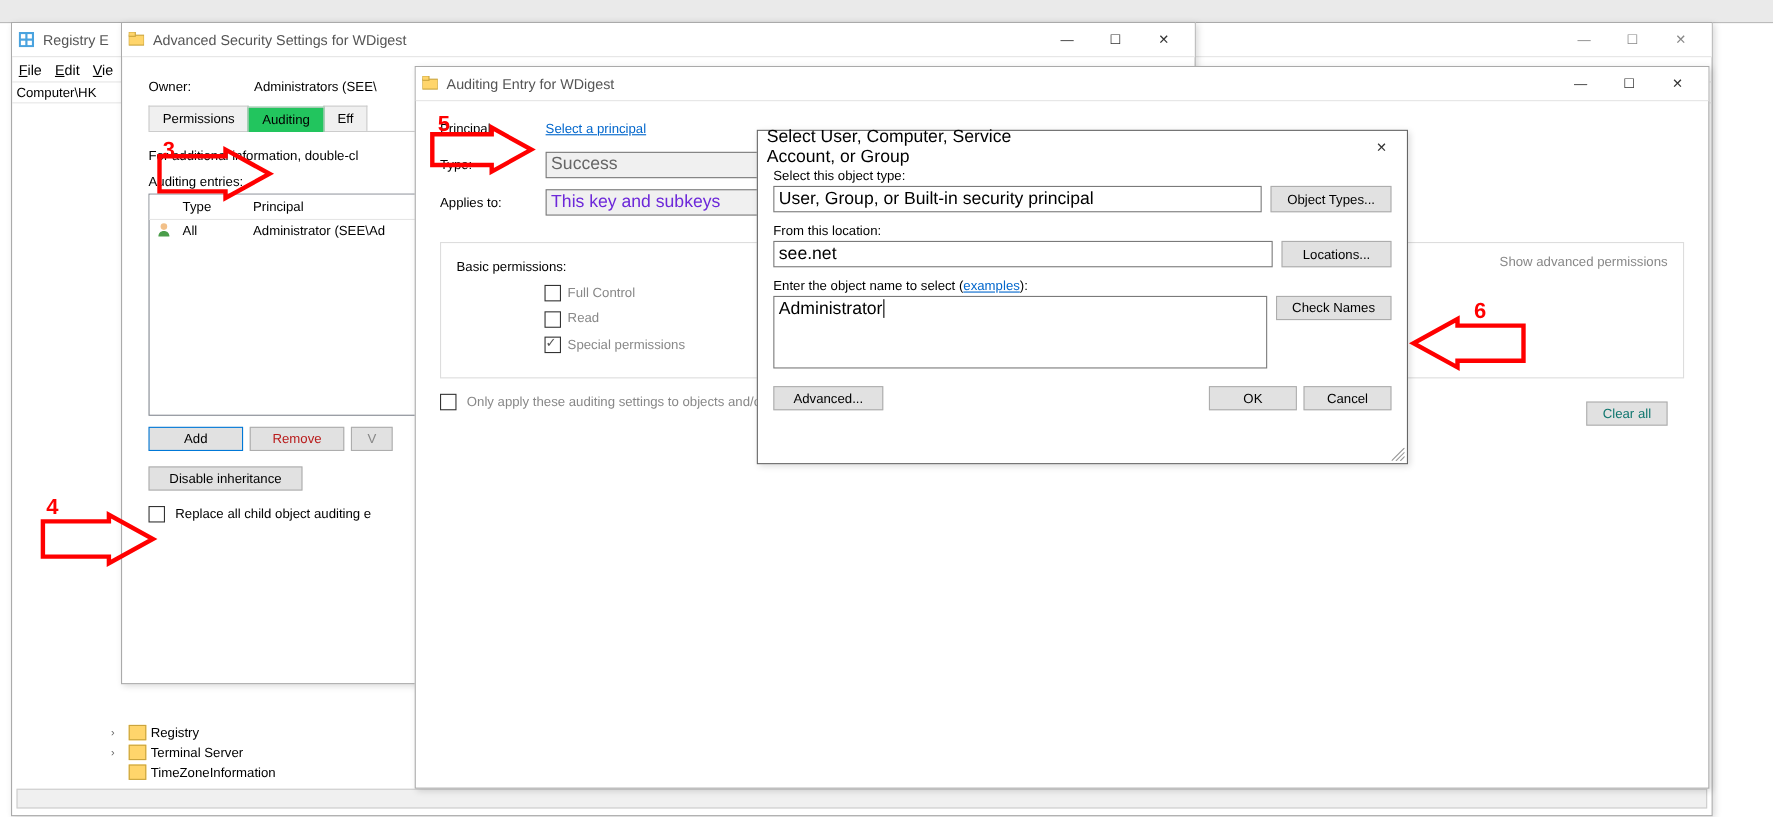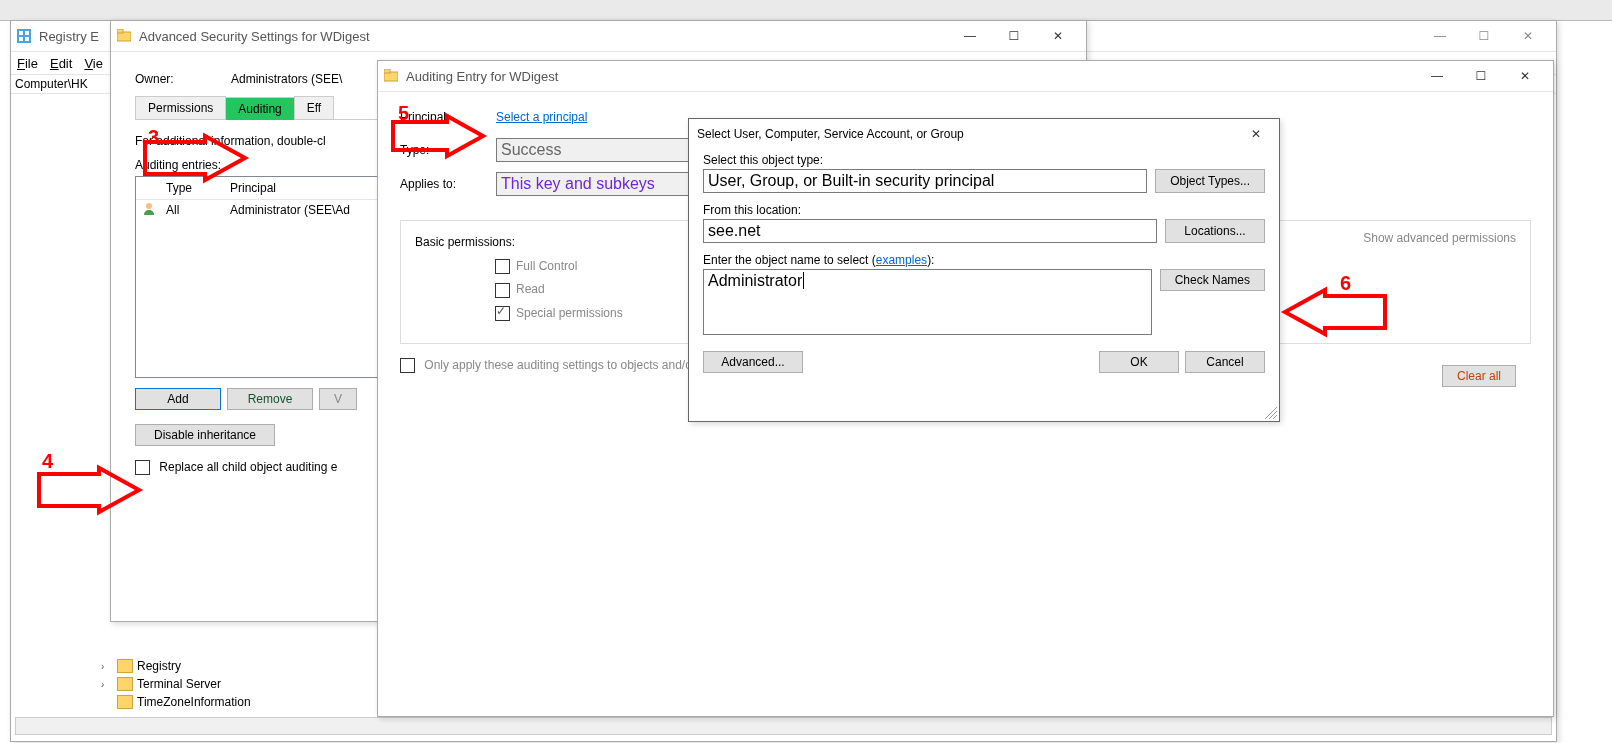--- a/index.html
+++ b/index.html
@@ -115,21 +115,21 @@
           <div style="width:26px;text-align:center"><svg width="14" height="14" viewBox="0 0 14 14">
                 <circle cx="7" cy="4" r="3" fill="#f2c089"></circle>
                 <path d="M2 13c0-3 2-5 5-5s5 2 5 5" fill="#4a9d4a"></path>
               </svg></div>
           <div style="width:60px;padding-left:4px">All</div>
           <div style="flex:1;padding-left:4px">Administrator (SEE\Ad</div>
         </div>
       </div>
       <div style="margin-top:10px;display:flex;gap:6px">
         <button class="btn primary" style="min-width:86px">Add</button>
-        <button class="btn disabled" style="min-width:86px;color:#14532d">Remove</button>
+        <button class="btn disabled" style="min-width:86px;color:#b91c1c">Remove</button>
         <button class="btn disabled" style="min-width:30px;color:#888">V</button>
       </div>
       <div style="margin-top:14px">
         <button class="btn" style="min-width:140px">Disable inheritance</button>
       </div>
       <div style="margin-top:14px">
         <span class="checkbox"></span>
         <span class="label">Replace all child object auditing e</span>
       </div>
     </div>
@@ -164,32 +164,32 @@
     </div>
 
     <div style="border:1px solid #ddd;padding:14px;position:relative">
       <div class="label" style="margin-bottom:10px">Basic permissions:</div>
       <div style="padding-left:80px">
         <div style="margin-bottom:8px"><span class="checkbox"></span><span class="label disabled">Full Control</span></div>
         <div style="margin-bottom:8px"><span class="checkbox"></span><span class="label disabled">Read</span></div>
         <div style="margin-bottom:8px"><span class="checkbox checked"></span><span class="label disabled">Special permissions</span></div>
       </div>
       <span class="link disabled" style="position:absolute;right:14px;top:10px;color:#888;text-decoration:none">Show advanced permissions</span>
-      <button class="btn disabled" style="position:absolute;right:14px;bottom:-44px;color:#c2410c">Clear all</button>
+      <button class="btn disabled" style="position:absolute;right:14px;bottom:-44px;color:#0f766e">Clear all</button>
     </div>
     <div style="margin-top:14px">
       <span class="checkbox"></span>
       <span class="label disabled">Only apply these auditing settings to objects and/or containers within this container</span>
     </div>
   </div>
 </div>
 
 <div class="win" style="left:688px;top:118px;width:590px;height:302px;border:1px solid #666">
   <div style="height:30px;display:flex;align-items:center;padding:0 8px">
-    <span class="title" style="font-size:12px;color:#000">Select User, Computer, Service Account, or Group</span>
+    <span class="title" style="font-size:16px;color:#000">Select User, Computer, Service Account, or Group</span>
     <div style="flex:1"></div>
     <div class="wbtn" style="width:30px">✕</div>
   </div>
   <div style="padding:4px 14px 10px">
     <div class="label">Select this object type:</div>
     <div style="display:flex;gap:8px;margin:2px 0 10px">
       <div class="field" style="flex:1">User, Group, or Built-in security principal</div>
       <button class="btn" style="min-width:100px">Object Types...</button>
     </div>
     <div class="label">From this location:</div>

